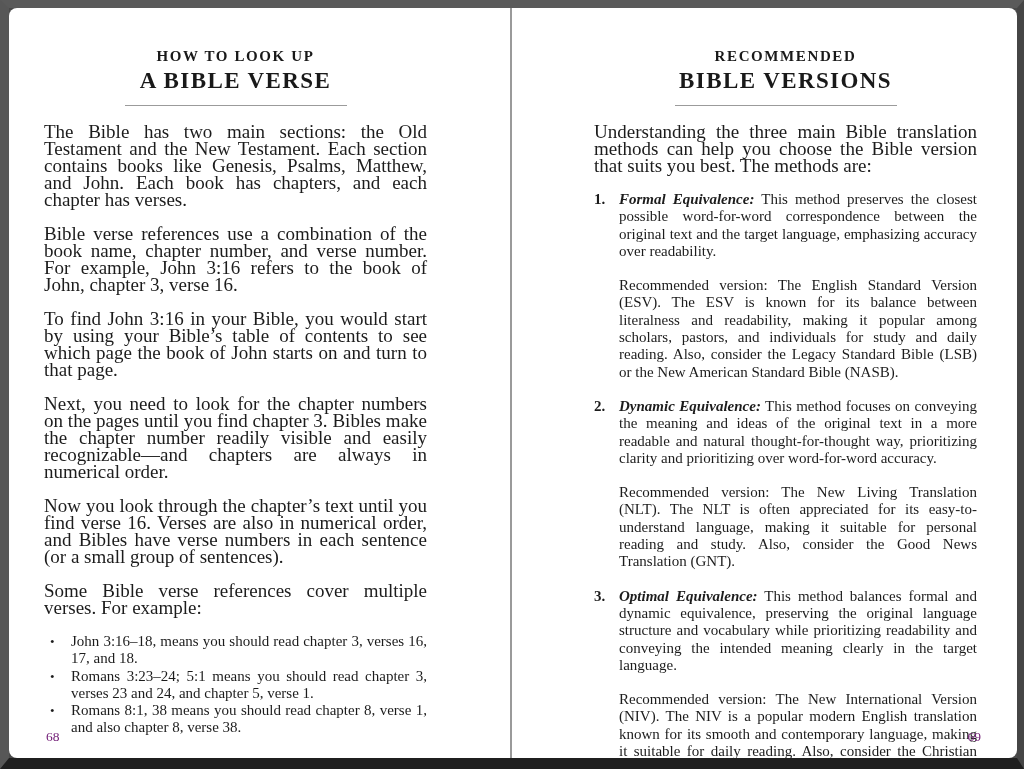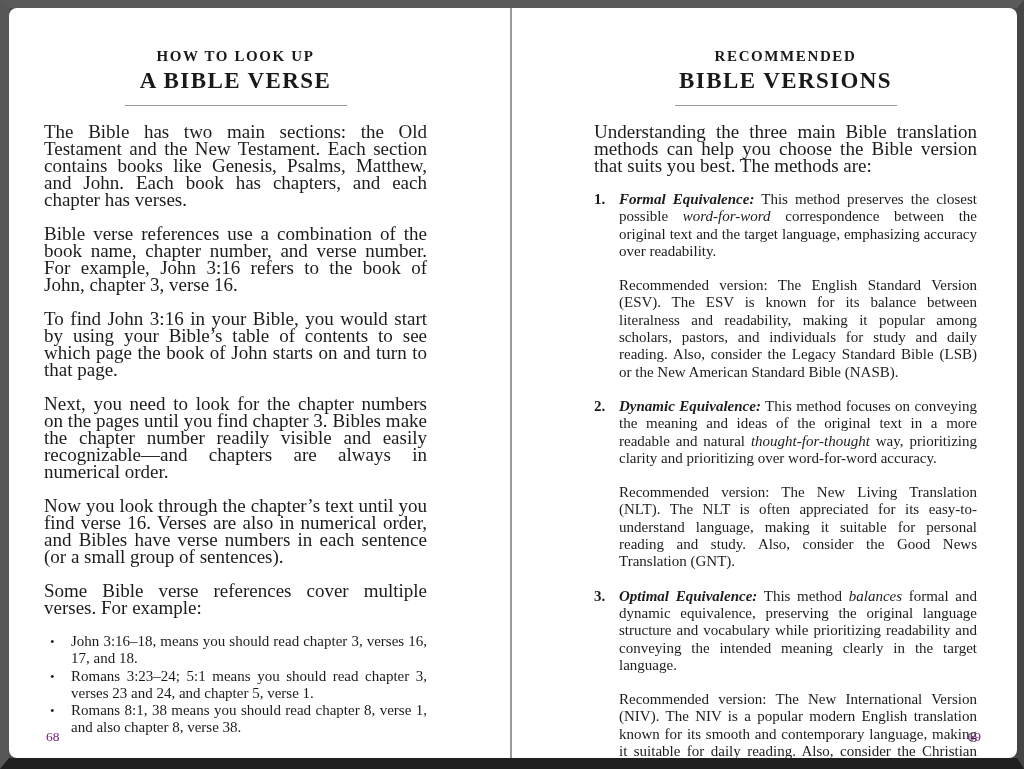--- a/index.html
+++ b/index.html
@@ -66,21 +66,21 @@
   .item-number {
     flex: 0 0 25px;
     font-size: 15px; line-height: 17.3px; font-weight: bold;
   }
   .item-body { flex: 1 1 auto; }
   .item-para, .item-rec {
     font-size: 15px; line-height: 17.3px; text-align: justify;
   }
   .item-rec { margin-top: 17px; }
   .item-label { font-weight: bold; font-style: italic; }
-  .item-italic { font-style: italic; }
+  .item-italic { }
 
   .page-number {
     position: absolute; bottom: 13px;
     font-size: 13.5px; color: #701a75;
   }
   .pn-left  { left: 37px; }
   .pn-right { right: 36px; }
 </style>
 </head>
 <body>

